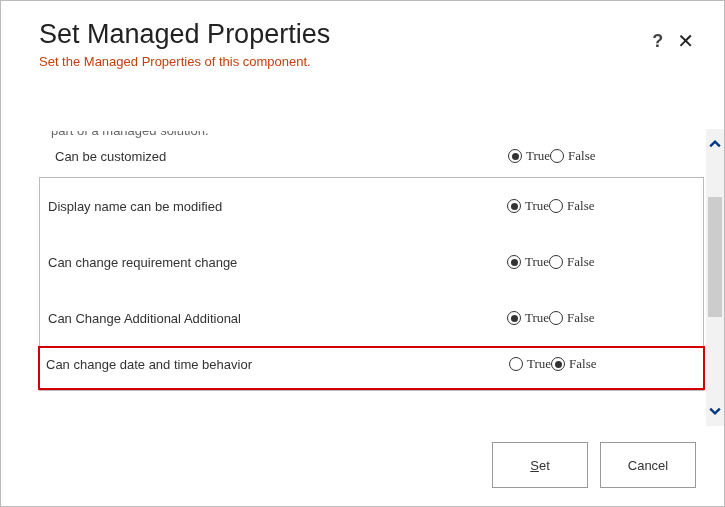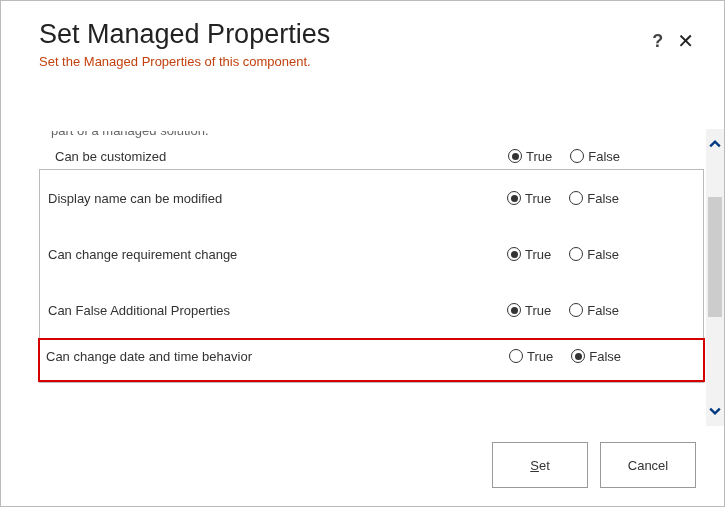--- a/index.html
+++ b/index.html
@@ -74,23 +74,23 @@
     height: 22px;
     padding: 0 6px 0 16px;
   }
   .prop-label {
     flex: 1;
     font-size: 13px;
     color: #333;
   }
   .radio-group {
     display: flex;
-    gap: 18px;
     width: 190px;
     align-items: center;
+    font-family: Liberation Serif, serif;
   }
   .radio-opt {
     display: flex;
     align-items: center;
     gap: 4px;
     font-size: 13px;
     color: #333;
     cursor: pointer;
   }
   .radio-circle {
@@ -103,21 +103,21 @@
     flex-shrink: 0;
   }
   .radio-circle.selected::after {
     content: "";
     width: 7px; height: 7px;
     background: #333;
     border-radius: 50%;
   }
   .inner-box {
     border: 1px solid #bbb;
-    margin-top: 2px;
+    margin-top: 10px;
   }
   .inner-row {
     display: flex;
     align-items: center;
     height: 56px;
     padding: 0 6px 0 8px;
   }
   .inner-row .prop-label { flex: 1; }
   .highlight-box {
     border: 2.5px solid #d40000;
@@ -224,21 +224,21 @@
               <span class="radio-circle selected"></span>
               <span>True</span>
             </span>
             <span class="radio-opt">
               <span class="radio-circle"></span>
               <span>False</span>
             </span>
           </div>
         </div>
         <div class="inner-row">
-          <span class="prop-label">Can False Additional Properties</span>
+          <span class="prop-label">Can Change Additional Additional</span>
           <div class="radio-group">
             <span class="radio-opt">
               <span class="radio-circle selected"></span>
               <span>True</span>
             </span>
             <span class="radio-opt">
               <span class="radio-circle"></span>
               <span>False</span>
             </span>
           </div>

